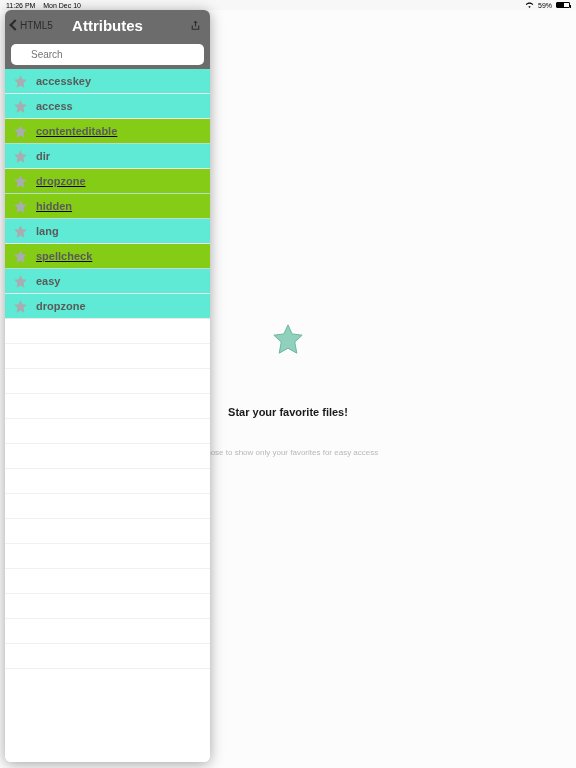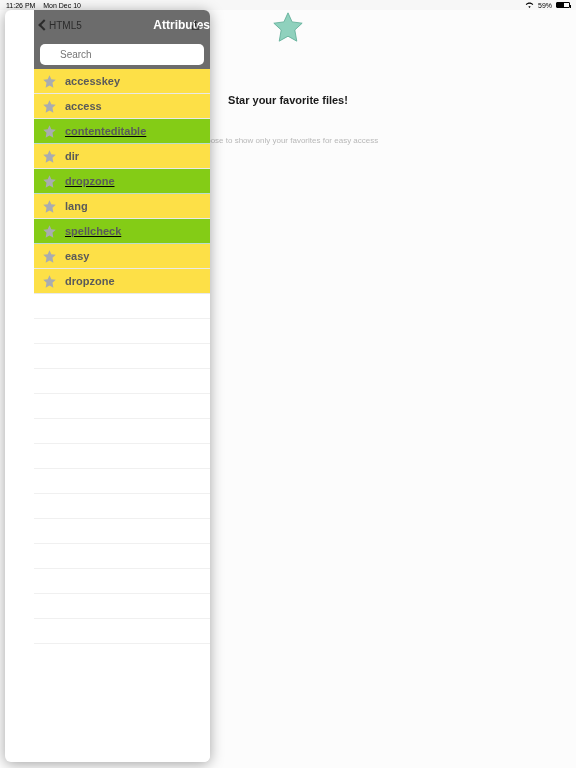--- a/index.html
+++ b/index.html
@@ -7,42 +7,42 @@
 
   
   .statusbar { position: absolute; top: 0; left: 0; right: 0; height: 10px; font-size: 7px; color: #000; display: flex; align-items: center; padding: 0 6px; z-index: 5; }
   .statusbar .sb-left { flex: 0 0 auto; }
   .statusbar .sb-right { flex: 0 0 auto; margin-left: auto; display: flex; align-items: center; gap: 4px; }
   .battery { display:inline-block; width:14px; height:6px; border:0.6px solid #000; border-radius:1px; position:relative; }
   .battery::after { content:""; position:absolute; right:-2px; top:1.5px; width:1px; height:3px; background:#000; }
   .battery > i { display:block; width:60%; height:100%; background:#000; }
 
   
-  .detail { position:absolute; left:0; top:10px; right:0; bottom:0; background:#fcfcfc; display:flex; flex-direction:column; align-items:center; }
+  .detail { position:absolute; left:0; top:10px; right:0; bottom:0; background:#fcfcfc; display:flex; flex-direction:column; align-items:center; justify-content:center; }
   .detail .bigstar { width:34px; height:34px; margin-bottom:50px; }
   .detail .headline { font-size:11px; font-weight:600; color:#1a1a1a; }
   .detail .sub { font-size:8px; color:#b8b8b8; margin-top:30px; text-align:center; }
 
   
-  .popover { position:absolute; left:5px; top:10px; width:205px; height:752px; background:#fff; border-radius:6px; box-shadow:0 2px 14px rgba(0,0,0,0.35); overflow:hidden; display:flex; flex-direction:column;padding-left:29px; }
+  .popover { position:absolute; left:5px; top:10px; width:205px; height:752px; background:#fff; border-radius:6px; box-shadow:0 2px 14px rgba(0,0,0,0.35); overflow:hidden; display:flex; flex-direction:column; }
   .navbar { height:30px; background:#6c6c6c; display:flex; align-items:center; padding:0 6px; position:relative; }
   .navback { display:flex; align-items:center; color:#2b2b2b; font-size:10px; font-weight:400; }
   .navback .chev { width:8px; height:8px; border-left:2px solid #2b2b2b; border-bottom:2px solid #2b2b2b; transform:rotate(45deg); margin-right:1px; }
-  .navtitle { position:absolute; left:0; right:0; text-align:right; color:#fff; font-size:12px; font-weight:600; pointer-events:none; }
+  .navtitle { position:absolute; left:0; right:0; text-align:center; color:#fff; font-size:15px; font-weight:600; pointer-events:none; }
   .navshare { position:absolute; right:8px; color:#2b2b2b; }
   .navshare svg { width:13px; height:13px; display:block; }
 
   .searchwrap { padding:4px 6px; background:#6c6c6c; }
   .searchbox { width:100%; height:21px; background:#ffffff; border:none; border-radius:5px; font-size:10px; color:#8c8c8c; padding:0 8px 0 20px; position:relative; }
   .searchwrap .holder { position:relative;border-radius:7px; }
   .searchwrap .mag { position:absolute; left:6px; top:50%; transform:translateY(-50%); color:#8c8c8c; }
   .searchwrap .mag svg{ width:10px; height:10px; display:block; }
 
   .list { flex:1; overflow:auto; background:#fff; }
-  .row { height:25px; display:flex; align-items:center; padding:0 8px; border-bottom:1px solid #e9e9e9; background:#fde047; }
+  .row { height:25px; display:flex; align-items:center; padding:0 8px; border-bottom:1px solid #e9e9e9; background:#5eead4; }
   .row.hl { background:#84cc16; border-bottom-color:#b8ddd2;text-decoration:underline; }
   .row .star svg { width:15px; height:15px; display:block; }
   .row .label { font-size:11px; font-weight:600; color:#5a5a5a; margin-left:8px; }
 
   .emptyrow { height:25px; border-bottom:1px solid #f0f0f0; }
 </style>
 </head>
 <body>
 
 <div class="statusbar">
@@ -134,20 +134,28 @@
         <span class="label">dir</span>
       </div>
       <div class="row hl">
         <span class="star">
           <svg viewBox="0 0 24 24">
             <path d="M12 2l2.9 6.4L22 9.3l-5.2 4.8L18.2 22 12 18.5 5.8 22l1.4-7.9L2 9.3l7.1-0.9L12 2z" fill="#a9acb0"></path>
           </svg>
         </span>
         <span class="label">dropzone</span>
       </div>
+      <div class="row hl">
+        <span class="star">
+          <svg viewBox="0 0 24 24">
+            <path d="M12 2l2.9 6.4L22 9.3l-5.2 4.8L18.2 22 12 18.5 5.8 22l1.4-7.9L2 9.3l7.1-0.9L12 2z" fill="#a9acb0"></path>
+          </svg>
+        </span>
+        <span class="label">hidden</span>
+      </div>
       <div class="row">
         <span class="star">
           <svg viewBox="0 0 24 24">
             <path d="M12 2l2.9 6.4L22 9.3l-5.2 4.8L18.2 22 12 18.5 5.8 22l1.4-7.9L2 9.3l7.1-0.9L12 2z" fill="#a9acb0"></path>
           </svg>
         </span>
         <span class="label">lang</span>
       </div>
       <div class="row hl">
         <span class="star">

